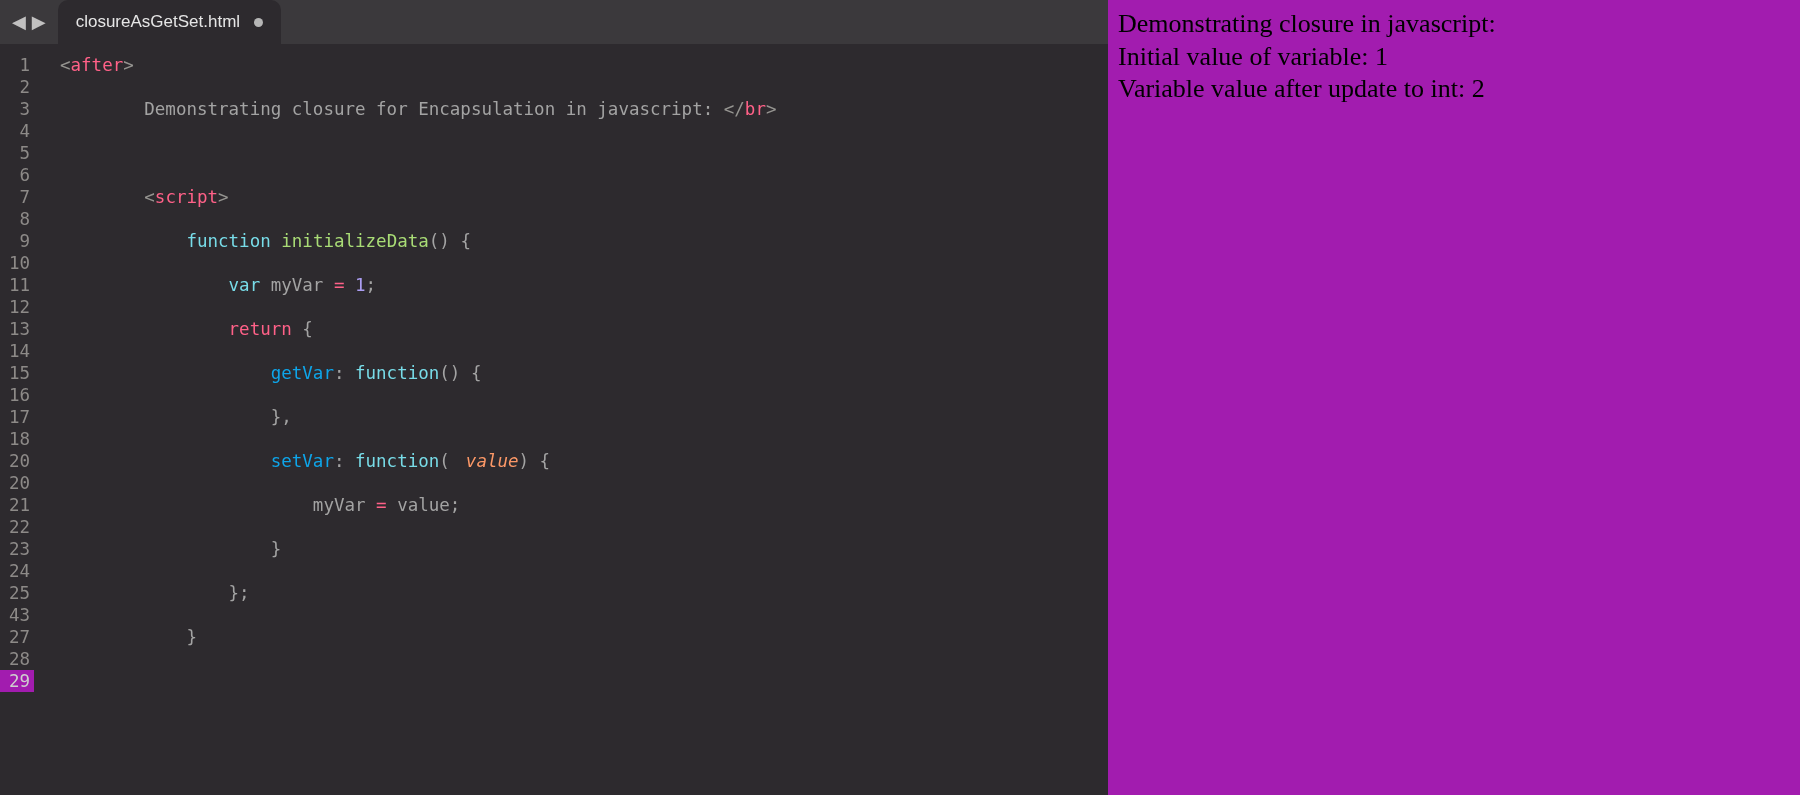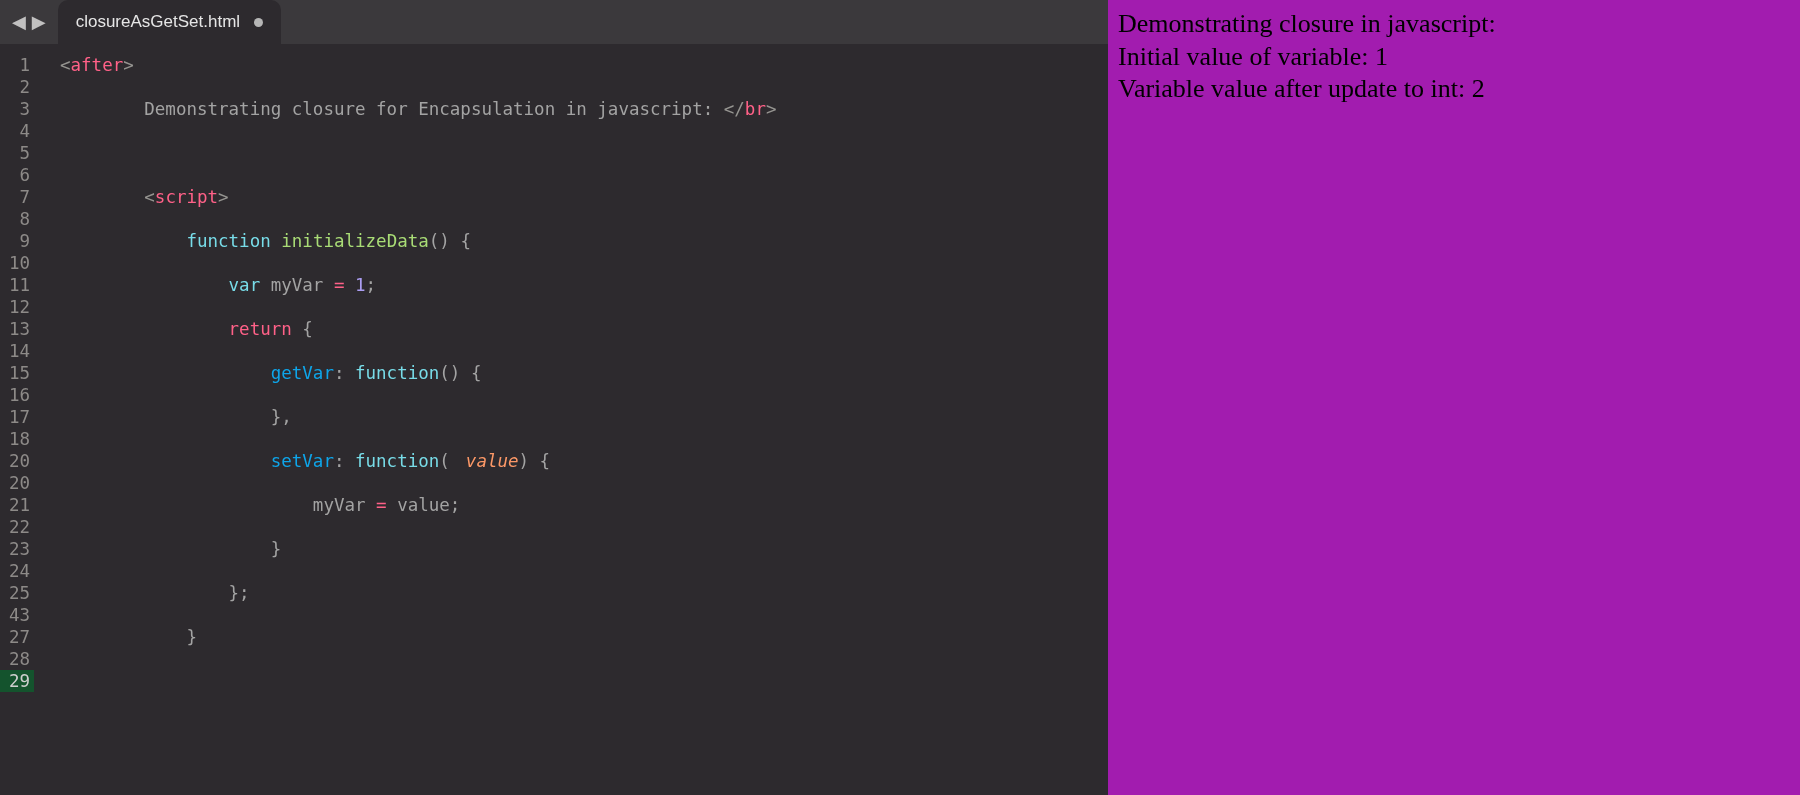--- a/index.html
+++ b/index.html
@@ -59,21 +59,21 @@
     }
     .gutter {
       background: #2d2a2e;
       color: #8d8a88;
       text-align: right;
       padding: 10px 12px 10px 0;
       user-select: none;
       min-width: 46px;
     }
     .gutter div { padding-right: 4px; }
-    .gutter .current { background: #14532d; color: #cfcfcf; }
+    .gutter .current { background: #a21caf; color: #cfcfcf; }
     .code {
       flex: 1;
       color: #fcfcfa;
       padding: 10px 0 10px 14px;
       white-space: pre;
       position: relative;
     }
     .code .line { display: block; min-height: 22px; }
     .c-tag { color: #ff6188; }
     .c-kw { color: #ff6188; }

